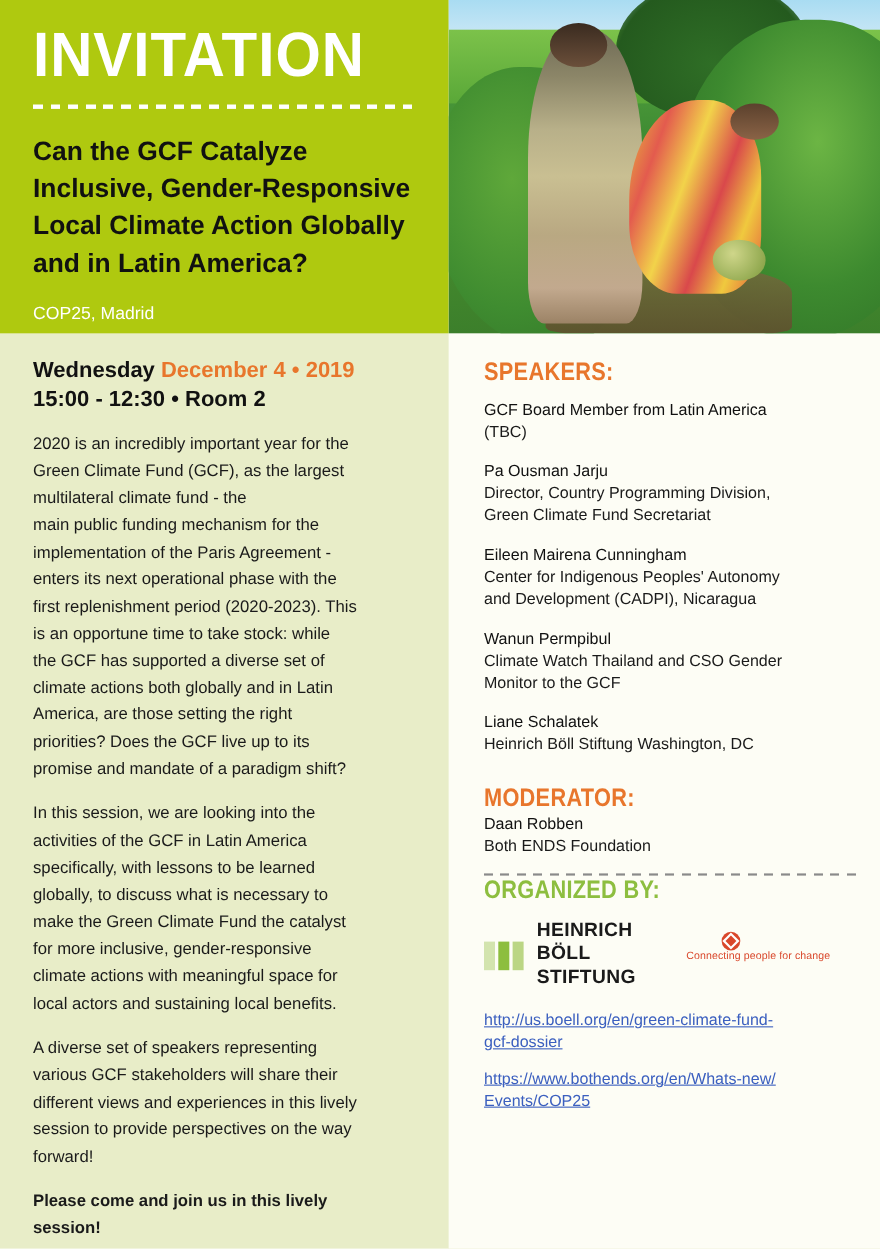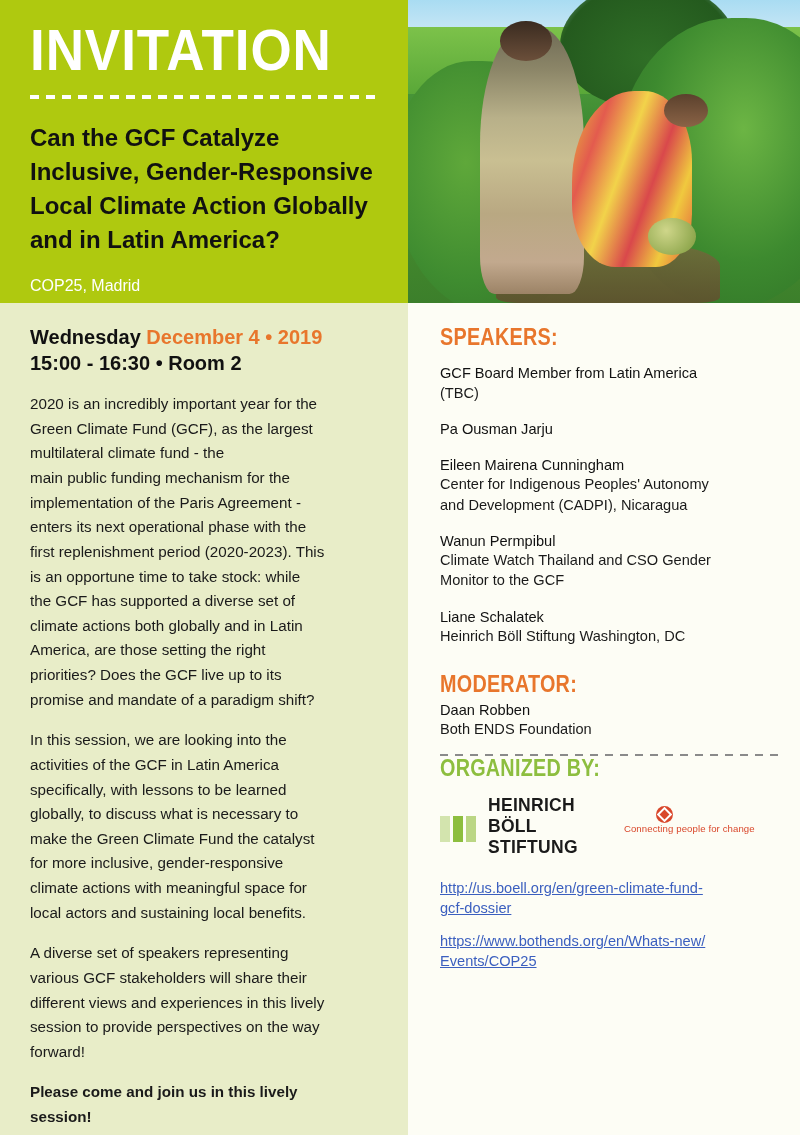--- a/index.html
+++ b/index.html
@@ -212,21 +212,21 @@
       <div class="invitation-title">INVITATION</div>
       <div class="dash-white"></div>
       <div class="headline">Can the GCF Catalyze Inclusive, Gender-Responsive Local Climate Action Globally and in Latin America?</div>
       <div class="cop-sub">COP25, Madrid</div>
     </div>
 
     <div class="left-body">
       <div class="when-line1">
         <span>Wednesday </span><span class="date-accent">December 4 • 2019</span>
       </div>
-      <div class="when-line2">15:00 - 16:30 • Room 2</div>
+      <div class="when-line2">15:00 - 12:30 • Room 2</div>
 
       <div class="para">2020 is an incredibly important year for the
 Green Climate Fund (GCF), as the largest
 multilateral climate fund - the
 main public funding mechanism for the
 implementation  of the Paris Agreement -
 enters its next operational phase with the
 first replenishment period (2020-2023). This
 is an opportune time to take stock: while
 the GCF has supported a diverse set of
@@ -273,20 +273,22 @@
 
       <div class="sec-head orange">SPEAKERS:</div>
 
       <div class="speakers">
         <div class="speaker">
           <div class="sp-name">GCF Board Member from Latin America</div>
           <div class="sp-role">(TBC)</div>
         </div>
         <div class="speaker">
           <div class="sp-name">Pa Ousman Jarju</div>
+          <div class="sp-role">Director, Country Programming Division,
+Green Climate Fund Secretariat</div>
         </div>
         <div class="speaker">
           <div class="sp-name">Eileen Mairena Cunningham</div>
           <div class="sp-role">Center for Indigenous Peoples' Autonomy
 and Development (CADPI), Nicaragua</div>
         </div>
         <div class="speaker">
           <div class="sp-name">Wanun Permpibul</div>
           <div class="sp-role">Climate Watch Thailand and CSO Gender
 Monitor to the GCF</div>

